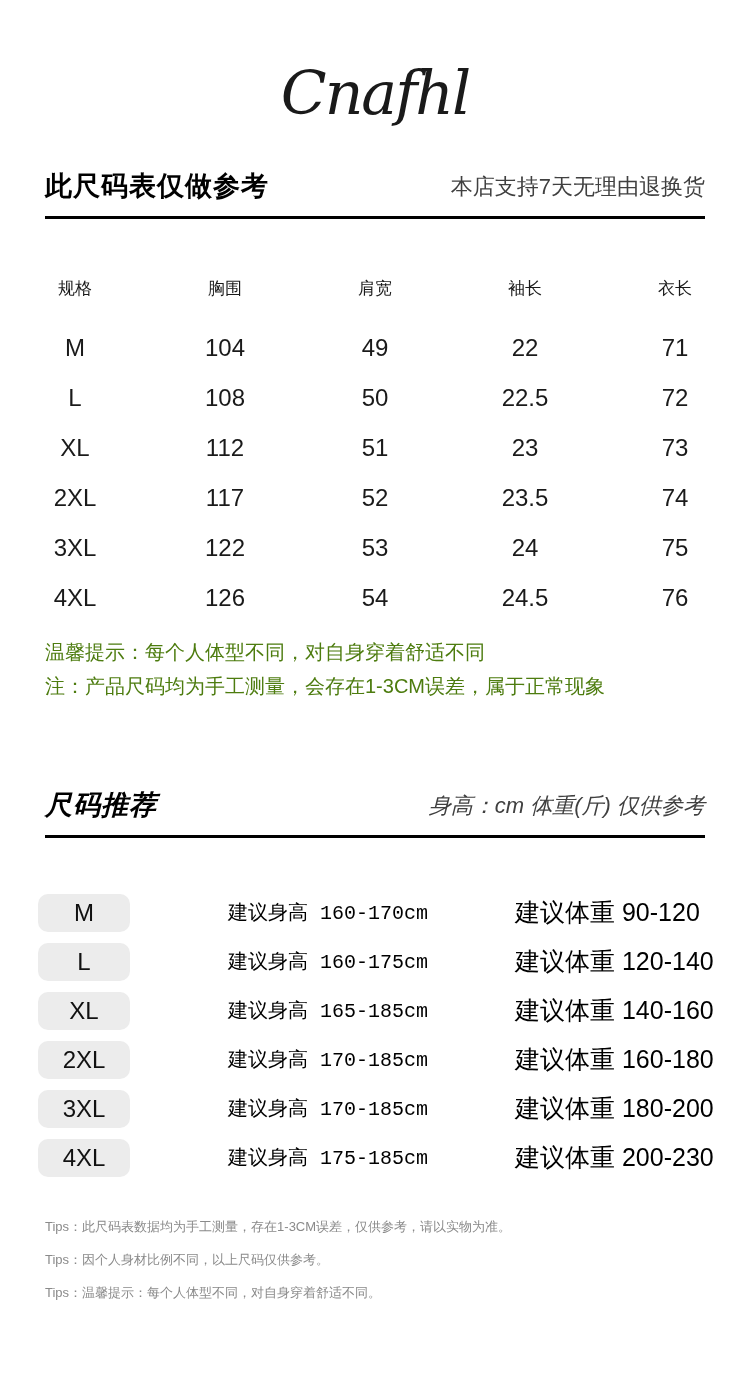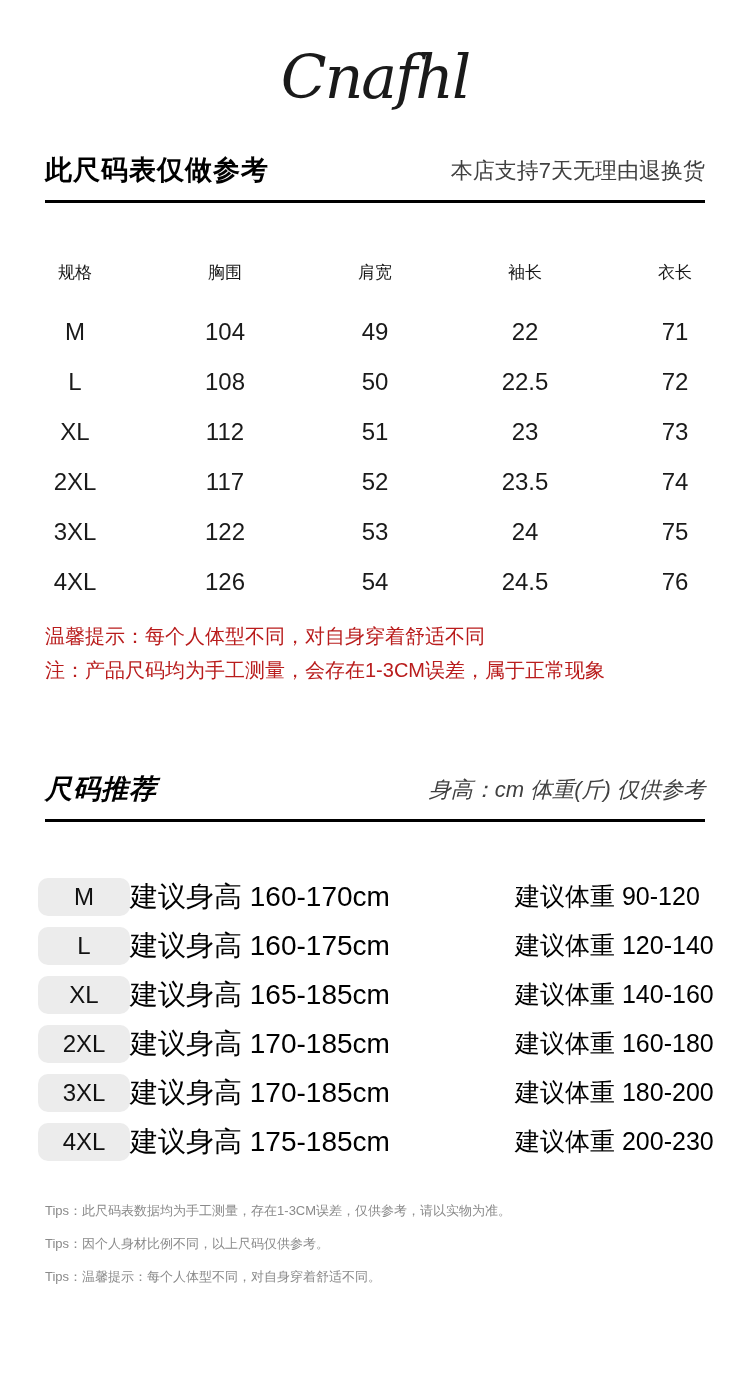--- a/index.html
+++ b/index.html
@@ -5,21 +5,21 @@
   * { margin:0; padding:0; box-sizing:border-box; }
   html, body { background:#ffffff; }
   body {
     width:750px; height:1387px;
     font-family:"Liberation Sans","DejaVu Sans",sans-serif;
     color:#111111; overflow:hidden; position:relative;
   }
 
   
   .logo {
-    padding-top:42px; text-align:center;
+    padding-top:58px; text-align:center;
     font-family:"DejaVu Serif","Liberation Serif",serif;
     font-style:italic; font-size:60px; color:#1a1a1a; letter-spacing:-2px;
   }
 
   
   .sec-header {
     display:flex; justify-content:space-between; align-items:flex-end;
     margin:40px 45px 0;
   }
   .sec-header.second { margin-top:84px;font-style:italic; }
@@ -27,33 +27,33 @@
   .sec-note  { font-size:22px; color:#404040; padding-bottom:2px; }
   .divider   { margin:12px 45px 0; border-top:3px solid #000; }
 
   
   .size-table { margin-top:50px; }
   .trow { display:flex; align-items:center; height:50px; }
   .trow.thead { height:38px; margin-bottom:16px; }
   .tcell { width:20%; text-align:center; font-size:24px; color:#1a1a1a; }
   .thead .tcell { font-size:17px; }
 
-  .table-notes { margin:12px 0 0 45px; font-size:20px; color:#b91c1c; line-height:34px; }
+  .table-notes { margin:12px 0 0 45px; font-size:20px; color:#4d7c0f; line-height:34px; }
 
   
   .rec-list { margin-top:50px; }
   .rec-row { display:flex; align-items:center; height:49px; }
   .badge {
     width:92px; height:38px; margin-left:38px; flex:none;
     background:#ececec; border-radius:10px;
     text-align:center; line-height:38px; font-size:24px; color:#111;
   }
   .rec-height {
-    width:385px; flex:none; 
-    font-size:28px; font-weight:500; white-space:nowrap; color:#000;
+    width:385px; flex:none; padding-left:98px;
+    font-size:20px; font-weight:500; white-space:nowrap; color:#000;font-family:Liberation Mono, monospace;
   }
   .rec-weight {
     flex:1; font-size:25px; font-weight:500; white-space:nowrap; color:#000;
   }
 
   .tips { margin:28px 0 0 45px; font-size:13px; color:#8a8a8a; line-height:33px; }
 </style>
 </head>
 <body>
 

